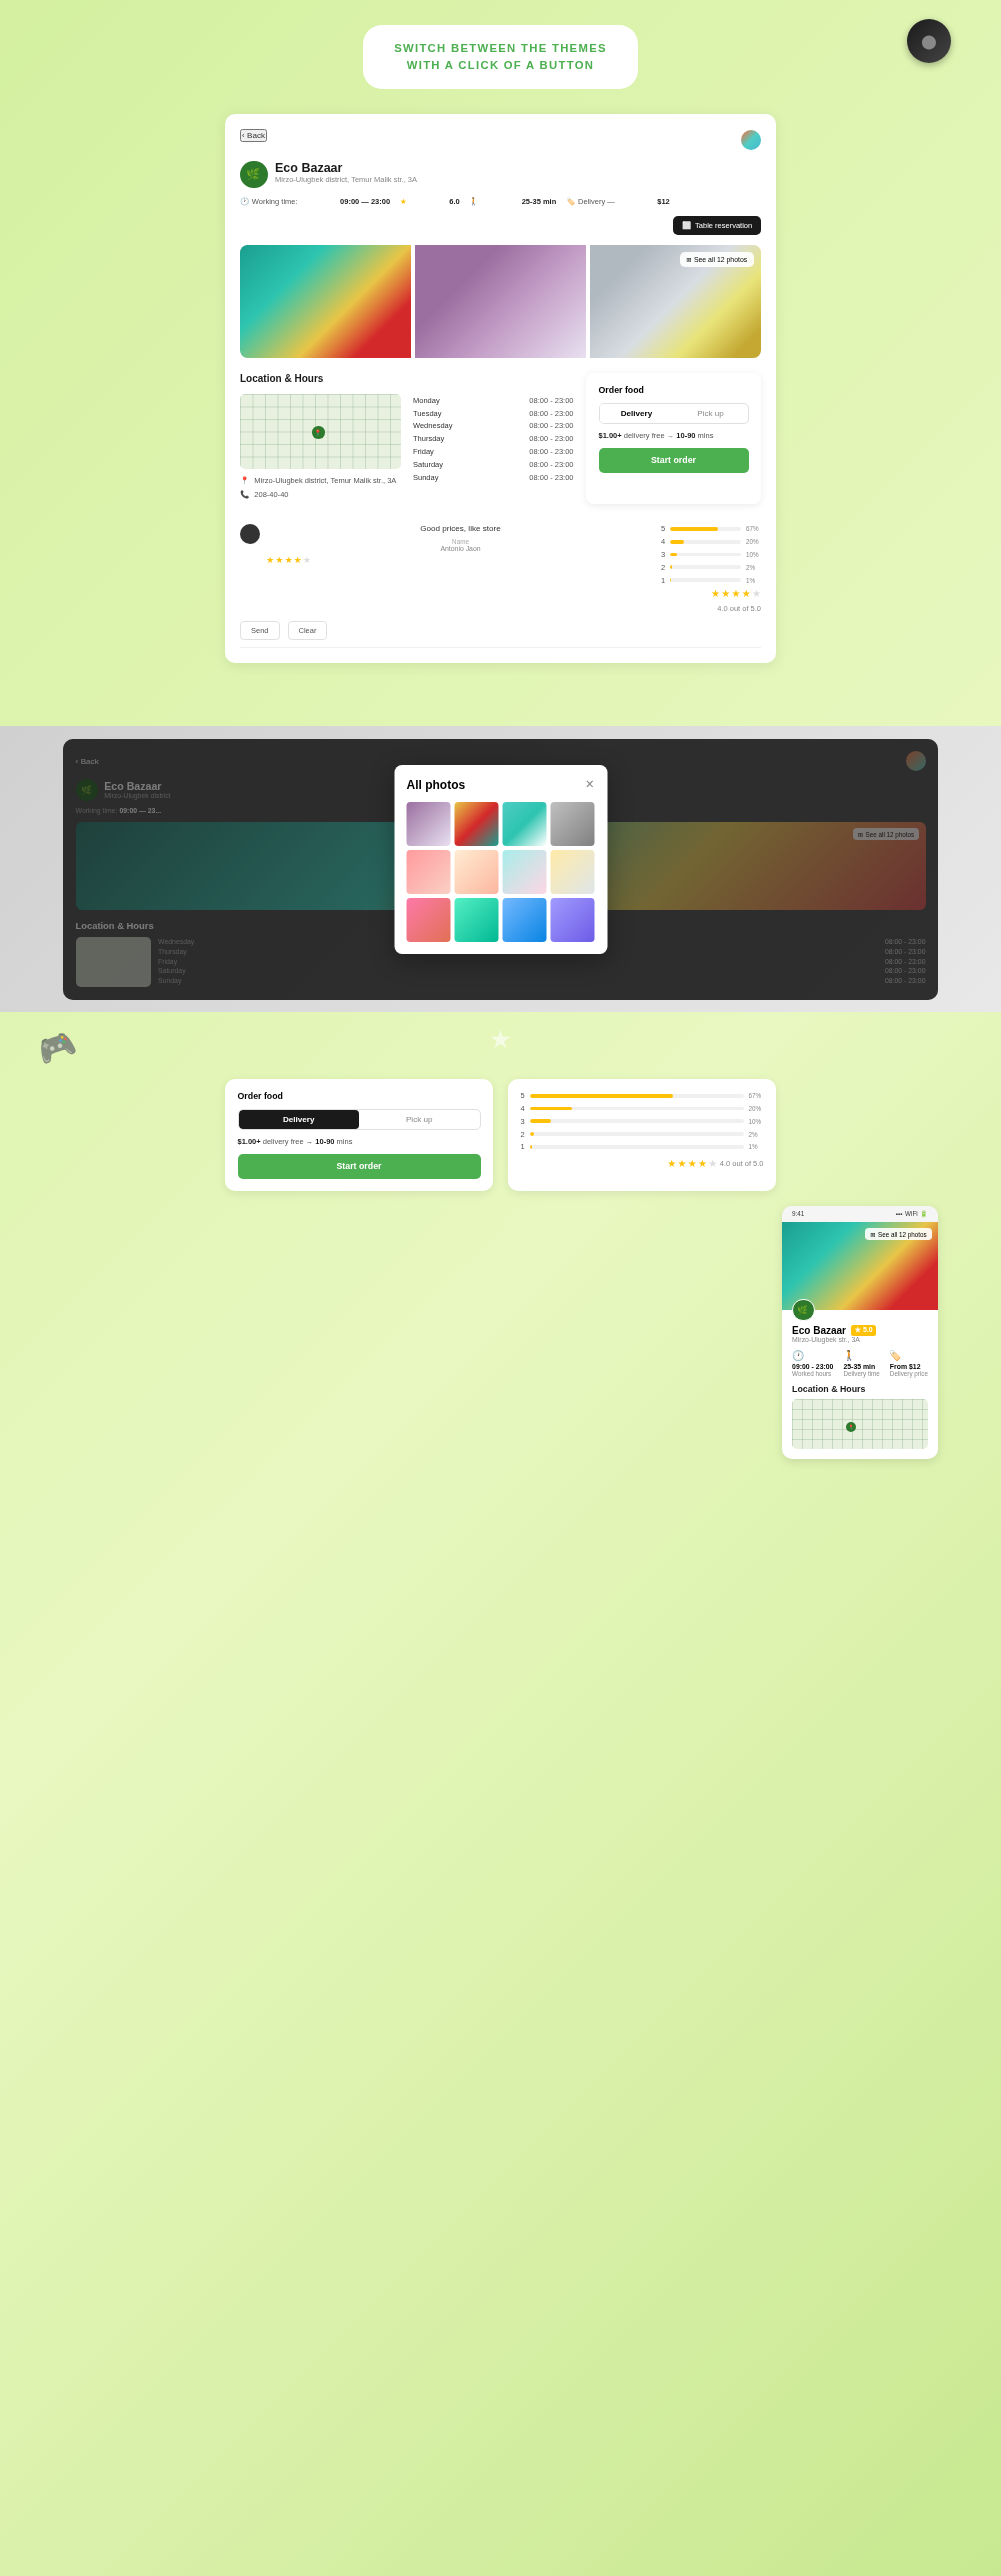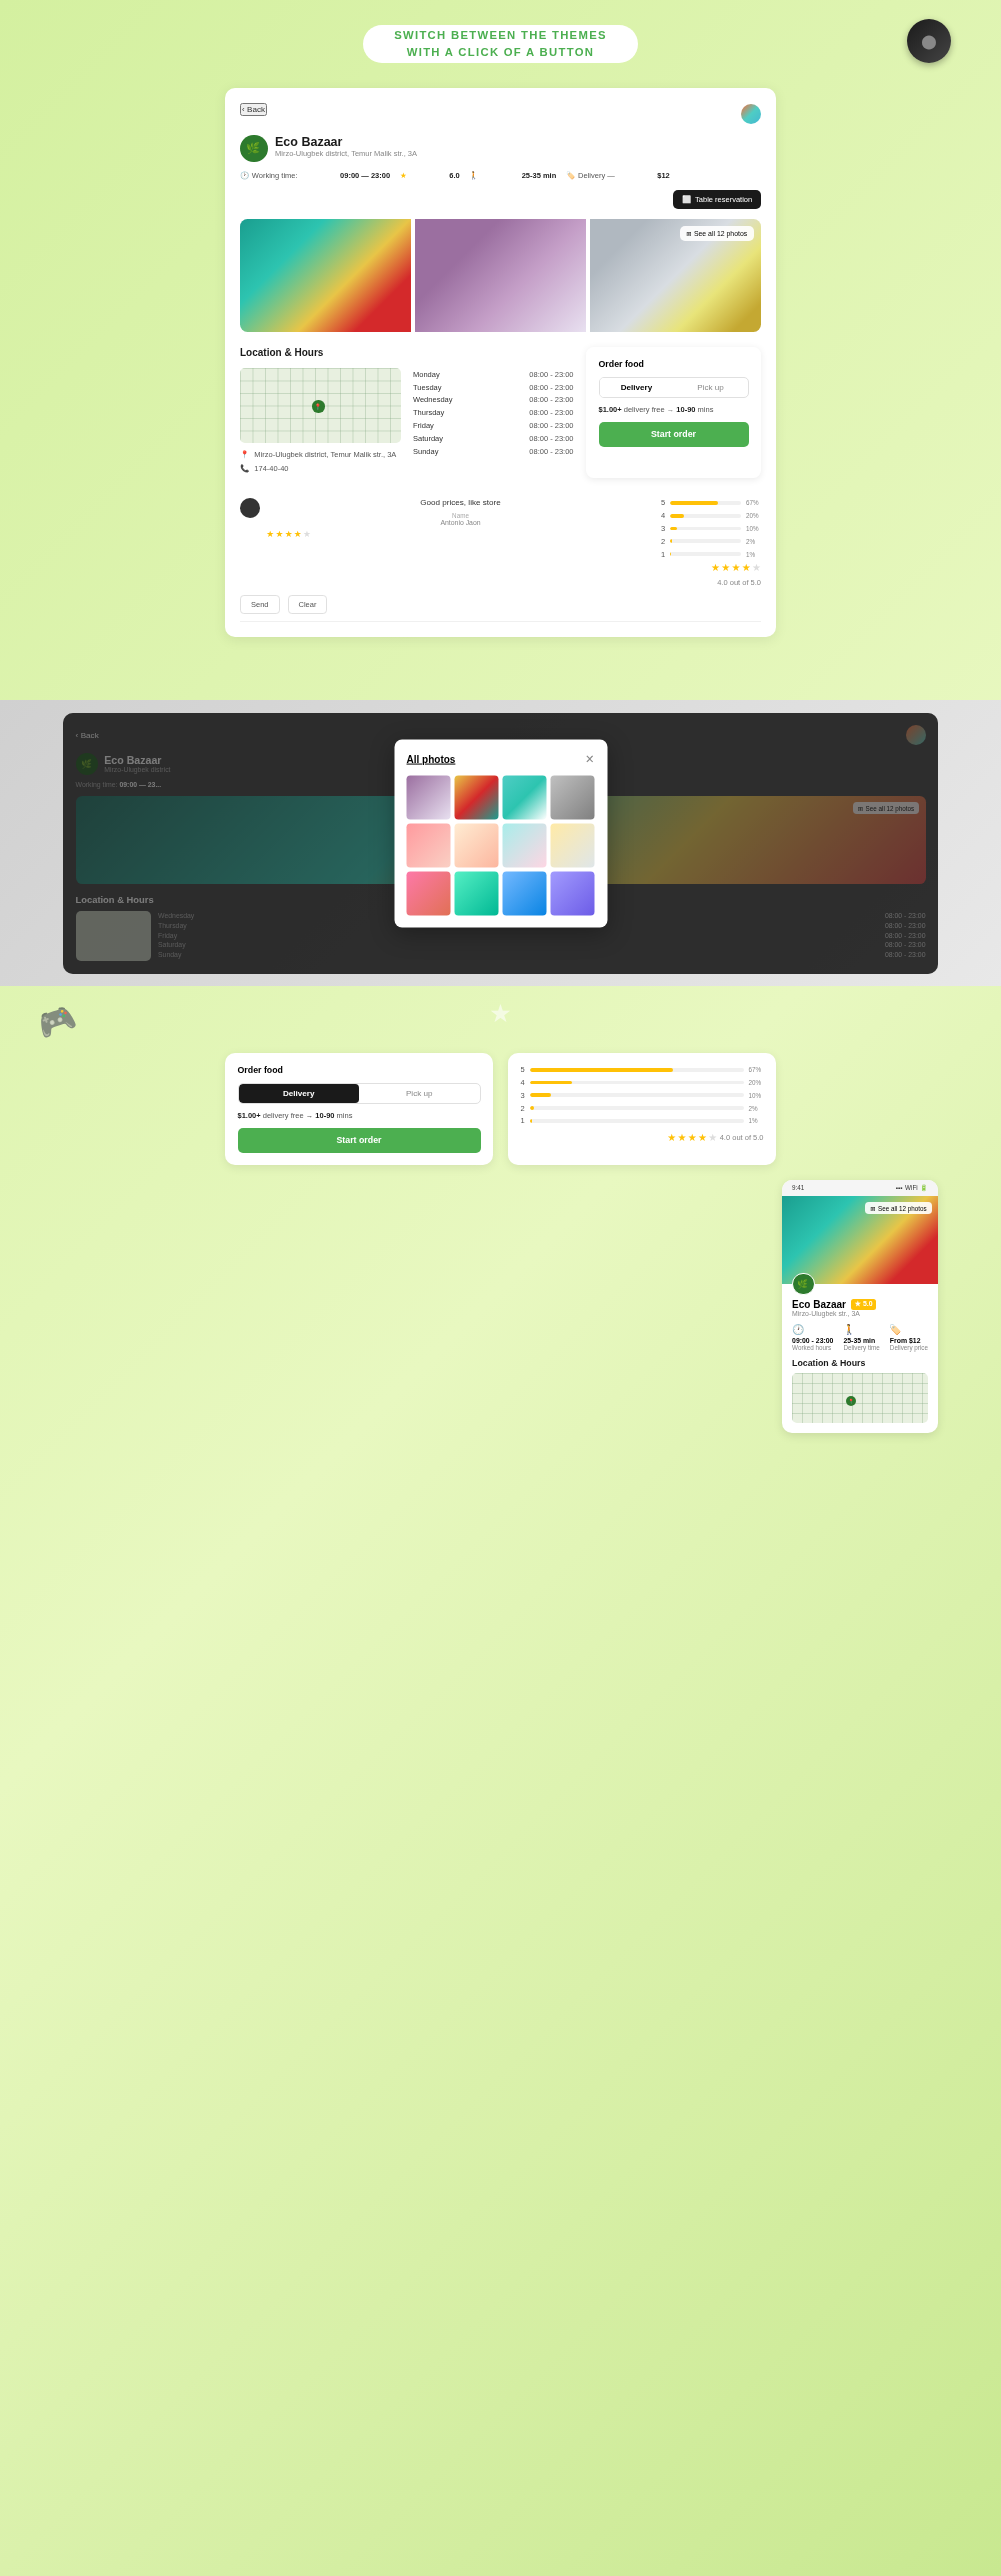--- a/index.html
+++ b/index.html
@@ -6,21 +6,21 @@
     body {
       background: linear-gradient(135deg, #d4f0a0 0%, #e8f8c0 50%, #c8e890 100%);
       font-family: -apple-system, BlinkMacSystemFont, 'Segoe UI', sans-serif;
       min-height: 2576px;
       overflow-x: hidden;
     }
     .top-header-box {
       display: inline-block;
       background: white;
       border-radius: 19px;
-      padding: 2px 31px;
+      padding: 15px 31px;
     }
     .top-header-text {
       color: #4CAF50;
       font-size: 11.3px;
       font-weight: 700;
       letter-spacing: 1.3px;
       text-transform: uppercase;
       line-height: 1.5;
     }
 
@@ -334,23 +334,22 @@
       color: #FFC107;
       margin-bottom: 1.3px;
     }
     .modal-header {
       display: flex;
       justify-content: space-between;
       align-items: center;
       margin-bottom: 10px;
     }
     .modal-title {
-      font-size: 10px;
+      font-size: 12px;
       font-weight: 700;
-      text-decoration: underline;
     }
     .modal-close {
       cursor: pointer;
       font-size: 11.3px;
       color: #888;
     }
     .photo-grid-modal {
       display: grid;
       grid-template-columns: repeat(4, 1fr);
       gap: 3.8px;
@@ -563,21 +562,21 @@
               <div class="map-placeholder">
                 <div class="map-grid-lines"></div>
                 <div class="map-pin">📍</div>
               </div>
               <div class="loc-detail">
                 <span>📍</span>
                 <span>Mirzo-Ulugbek district, Temur Malik str., 3A</span>
               </div>
               <div class="loc-detail">
                 <span>📞</span>
-                <span>174-40-40</span>
+                <span>208-40-40</span>
               </div>
             </div>
             <div class="hours-side">
               <div id="hours-list">
                   <div class="hours-row">
                     <span class="hours-day">Monday</span>
                     <span>08:00 - 23:00</span>
                   </div>
                   <div class="hours-row">
                     <span class="hours-day">Tuesday</span>

